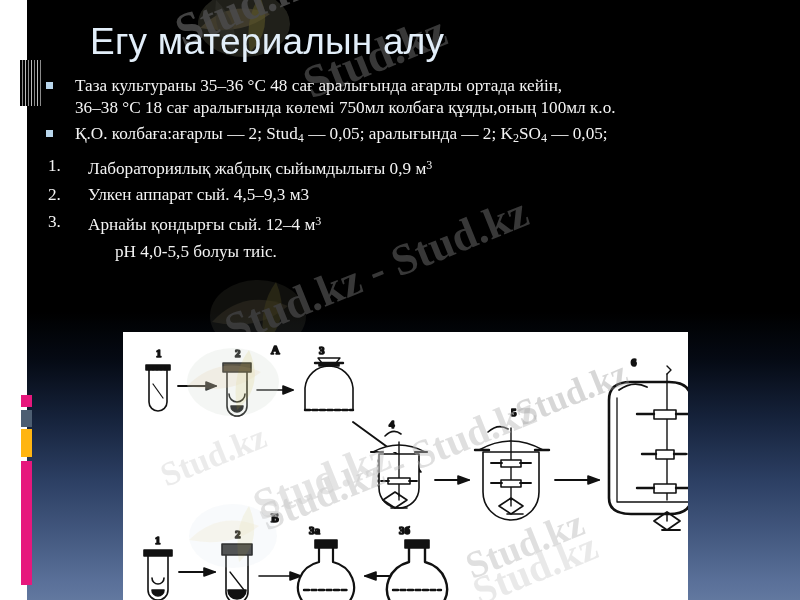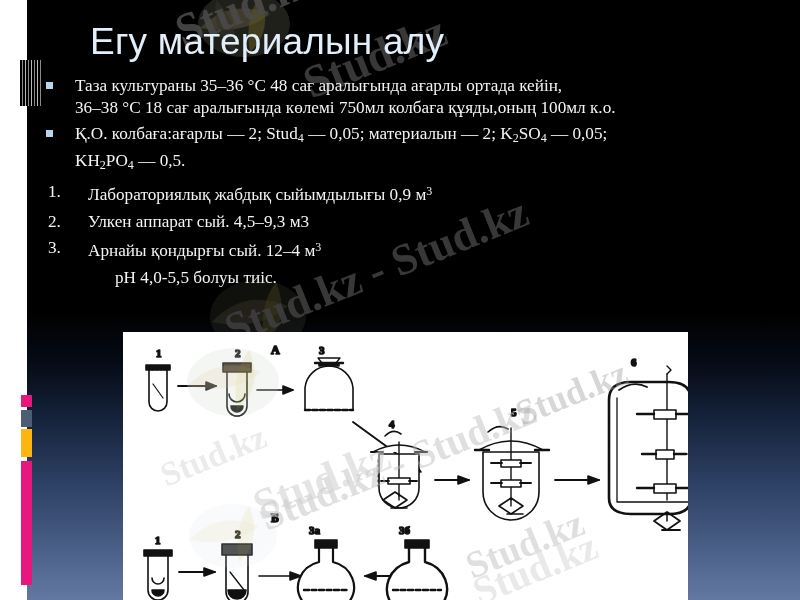--- a/index.html
+++ b/index.html
@@ -222,24 +222,21 @@
 
     <div class="bullet-row">
       <span class="bullet-mark"></span>
       <div>Таза культураны 35–36 °C  48 сағ аралығында ағарлы ортада кейін,</div>
       <div>36–38 °C 18 сағ аралығында көлемі 750мл колбаға құяды,оның 100мл к.о.</div>
     </div>
 
     <div class="bullet-row">
       <span class="bullet-mark"></span>
       <div>
-        <span>Қ.О. колбаға:</span><span>ағарлы</span><span> — </span><span>2</span><span>; </span><span><span>Stud</span><sub>4</sub></span><span> — </span><span>0,05</span><span>; </span><span>материалын</span><span> — </span><span>2</span><span>; </span><span><span>K</span><sub>2</sub><span>SO</span><sub>4</sub></span><span> — </span><span>0,05</span><span>;</span>
-      </div>
-      <div>
-        <span><span>KH</span><sub>2</sub><span>PO</span><sub>4</sub></span><span> — </span><span>0,5</span><span>.</span>
+        <span>Қ.О. колбаға:</span><span>ағарлы</span><span> — </span><span>2</span><span>; </span><span><span>Stud</span><sub>4</sub></span><span> — </span><span>0,05</span><span>; </span><span>аралығында</span><span> — </span><span>2</span><span>; </span><span><span>K</span><sub>2</sub><span>SO</span><sub>4</sub></span><span> — </span><span>0,05</span><span>;</span>
       </div>
     </div>
 
 
     <div class="num-row">
       <span class="num-mark">1.</span>
       <span>Лабораториялық жабдық сыйымдылығы 0,9 м</span><sup>3</sup>
     </div>
 
     <div class="num-row">

